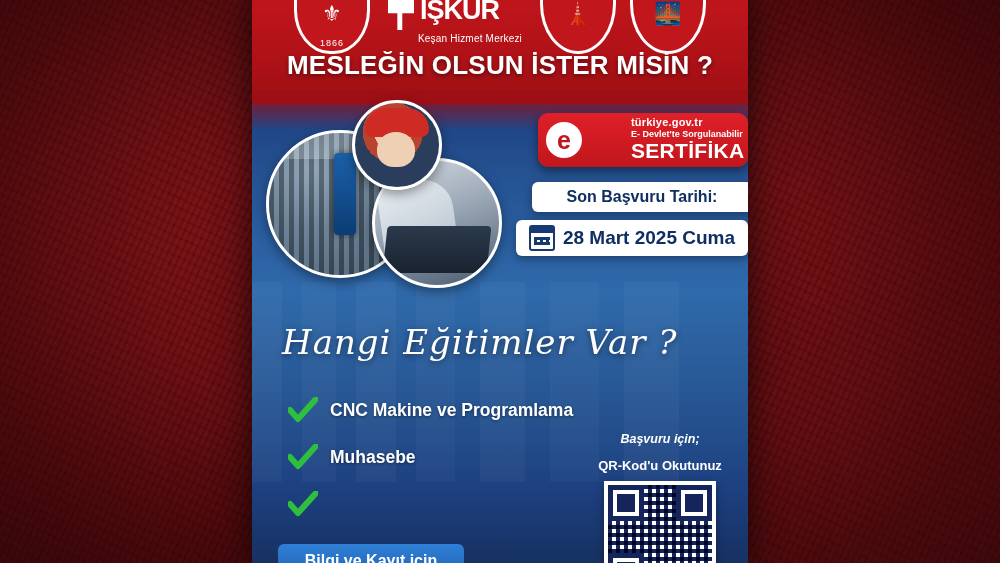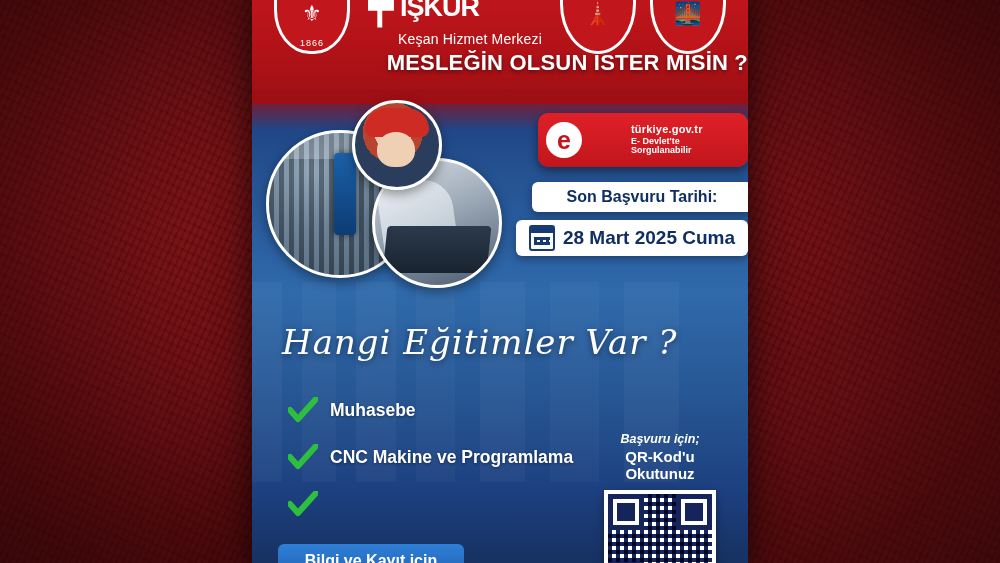--- a/index.html
+++ b/index.html
@@ -71,26 +71,26 @@
     display:flex;flex-direction:column;align-items:flex-start;justify-content:center;
     margin:0 4px;padding-top:6px;
   }
   .iskur .mark{display:flex;align-items:center;gap:6px;}
   .iskur .ptr{
     width:26px;height:40px;background:#fff;
     clip-path:polygon(0 0,100% 0,100% 58%,55% 58%,55% 100%,36% 100%,36% 58%,0 58%);
     border-radius:4px;
   }
   .iskur .name{color:#fff;font-weight:bold;font-size:27px;letter-spacing:-1px;line-height:.9;}
-  .iskur .sub{color:#fff;font-size:14px;margin-top:3px;margin-left:30px;letter-spacing:.2px;}
+  .iskur .sub{color:#fff;font-size:10px;margin-top:3px;margin-left:30px;letter-spacing:.2px;}
 
   
   .headline{
-    position:absolute;top:58px;left:0;right:0;text-align:right;
-    color:#fff;font-weight:bold;font-size:22px;letter-spacing:.2px;
+    position:absolute;top:58px;left:0;right:0;text-align:center;
+    color:#fff;font-weight:bold;font-size:26px;letter-spacing:.2px;
     text-shadow:0 2px 4px rgba(0,0,0,0.45);
     white-space:nowrap;
   }
 
   
   .photos{position:absolute;left:14px;top:108px;width:230px;height:175px;}
   .circ{position:absolute;border-radius:50%;border:3px solid #ffffff;overflow:hidden;box-shadow:0 4px 12px rgba(0,0,0,.4);}
   .c1{left:0;top:30px;width:142px;height:142px;
     background:
       radial-gradient(circle at 30% 25%, #9fb3c4 0%, #6d8295 40%, #415469 100%),
@@ -162,21 +162,21 @@
 
   
   .courses{position:absolute;left:36px;top:405px;width:340px;}
   .course{display:flex;align-items:center;gap:12px;margin-bottom:21px;}
   .tick{width:30px;height:26px;flex:0 0 auto;}
   .course .lbl{color:#fff;font-size:17.5px;font-weight:bold;text-shadow:0 1px 3px rgba(0,0,0,.45);}
 
   
   .qrblock{position:absolute;left:338px;top:440px;width:140px;text-align:center;}
   .qrblock .l1{color:#fff;font-size:12.5px;font-weight:bold;font-style:italic;}
-  .qrblock .l2{color:#fff;font-size:15px;font-weight:bold;margin-top:2px;}
+  .qrblock .l2{color:#fff;font-size:13px;font-weight:bold;margin-top:12px;}
   .qrcode{
     margin:8px auto 0;width:104px;height:104px;background:#fff;padding:4px;
     box-shadow:0 3px 8px rgba(0,0,0,.4);
   }
   .qrcode .cells{
     width:100%;height:100%;
     background-color:#fff;
     background-image:
       repeating-linear-gradient(90deg,#16245c 0 4px,transparent 4px 8px),
       repeating-linear-gradient(180deg,#16245c 0 4px,transparent 4px 8px);
@@ -248,43 +248,44 @@
     </div>
   </div>
 
   <div class="sertifika">
     <div class="circlemark">
       <i>e</i>
     </div>
     <div class="txt">
       <span class="t1">türkiye.gov.tr</span>
       <span class="t2">E- Devlet'te Sorgulanabilir</span>
+      <span class="t3">SERTİFİKA</span>
     </div>
   </div>
 
   <div class="deadline-title">Son Başvuru Tarihi:</div>
   <div class="deadline-date">
     <span class="cal"></span>
     <span>28 Mart 2025 Cuma</span>
   </div>
 
   <div class="question">Hangi Eğitimler Var ?</div>
 
   <div class="courses">
     <div class="course">
       <svg class="tick" viewBox="0 0 30 26">
         <path d="M2 13 L10 22 L28 2" fill="none" stroke="#2fbf3f" stroke-width="6" stroke-linecap="round" stroke-linejoin="round"></path>
       </svg>
-      <span class="lbl">Muhasebe</span>
+      <span class="lbl">CNC Makine ve Programlama</span>
     </div>
     <div class="course">
       <svg class="tick" viewBox="0 0 30 26">
         <path d="M2 13 L10 22 L28 2" fill="none" stroke="#2fbf3f" stroke-width="6" stroke-linecap="round" stroke-linejoin="round"></path>
       </svg>
-      <span class="lbl">CNC Makine ve Programlama</span>
+      <span class="lbl">Muhasebe</span>
     </div>
     <div class="course">
       <svg class="tick" viewBox="0 0 30 26">
         <path d="M2 13 L10 22 L28 2" fill="none" stroke="#2fbf3f" stroke-width="6" stroke-linecap="round" stroke-linejoin="round"></path>
       </svg>
     </div>
   </div>
 
   <div class="qrblock">
     <div class="l1">Başvuru için;</div>

